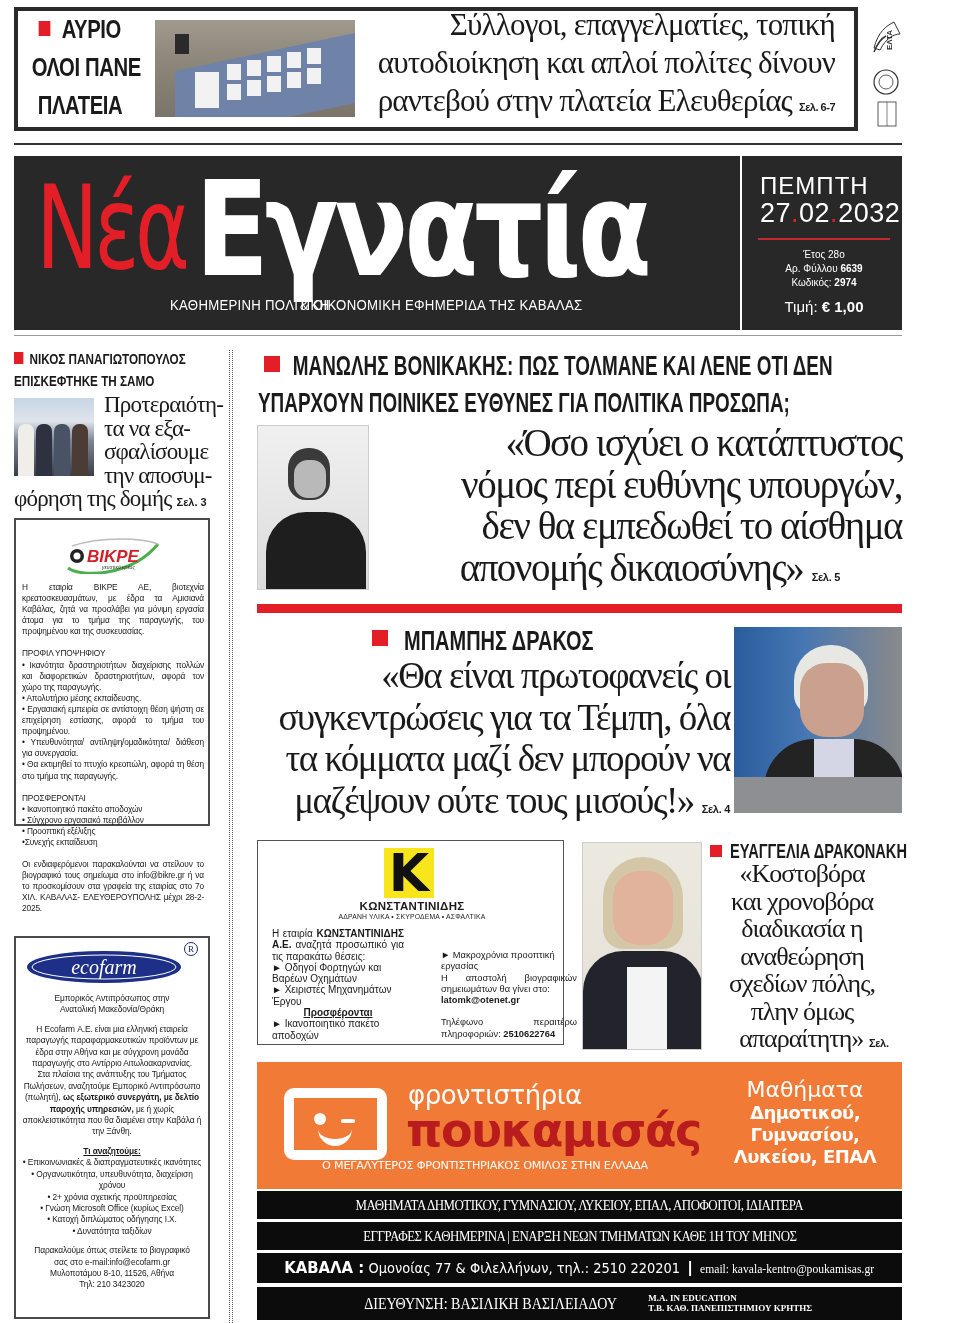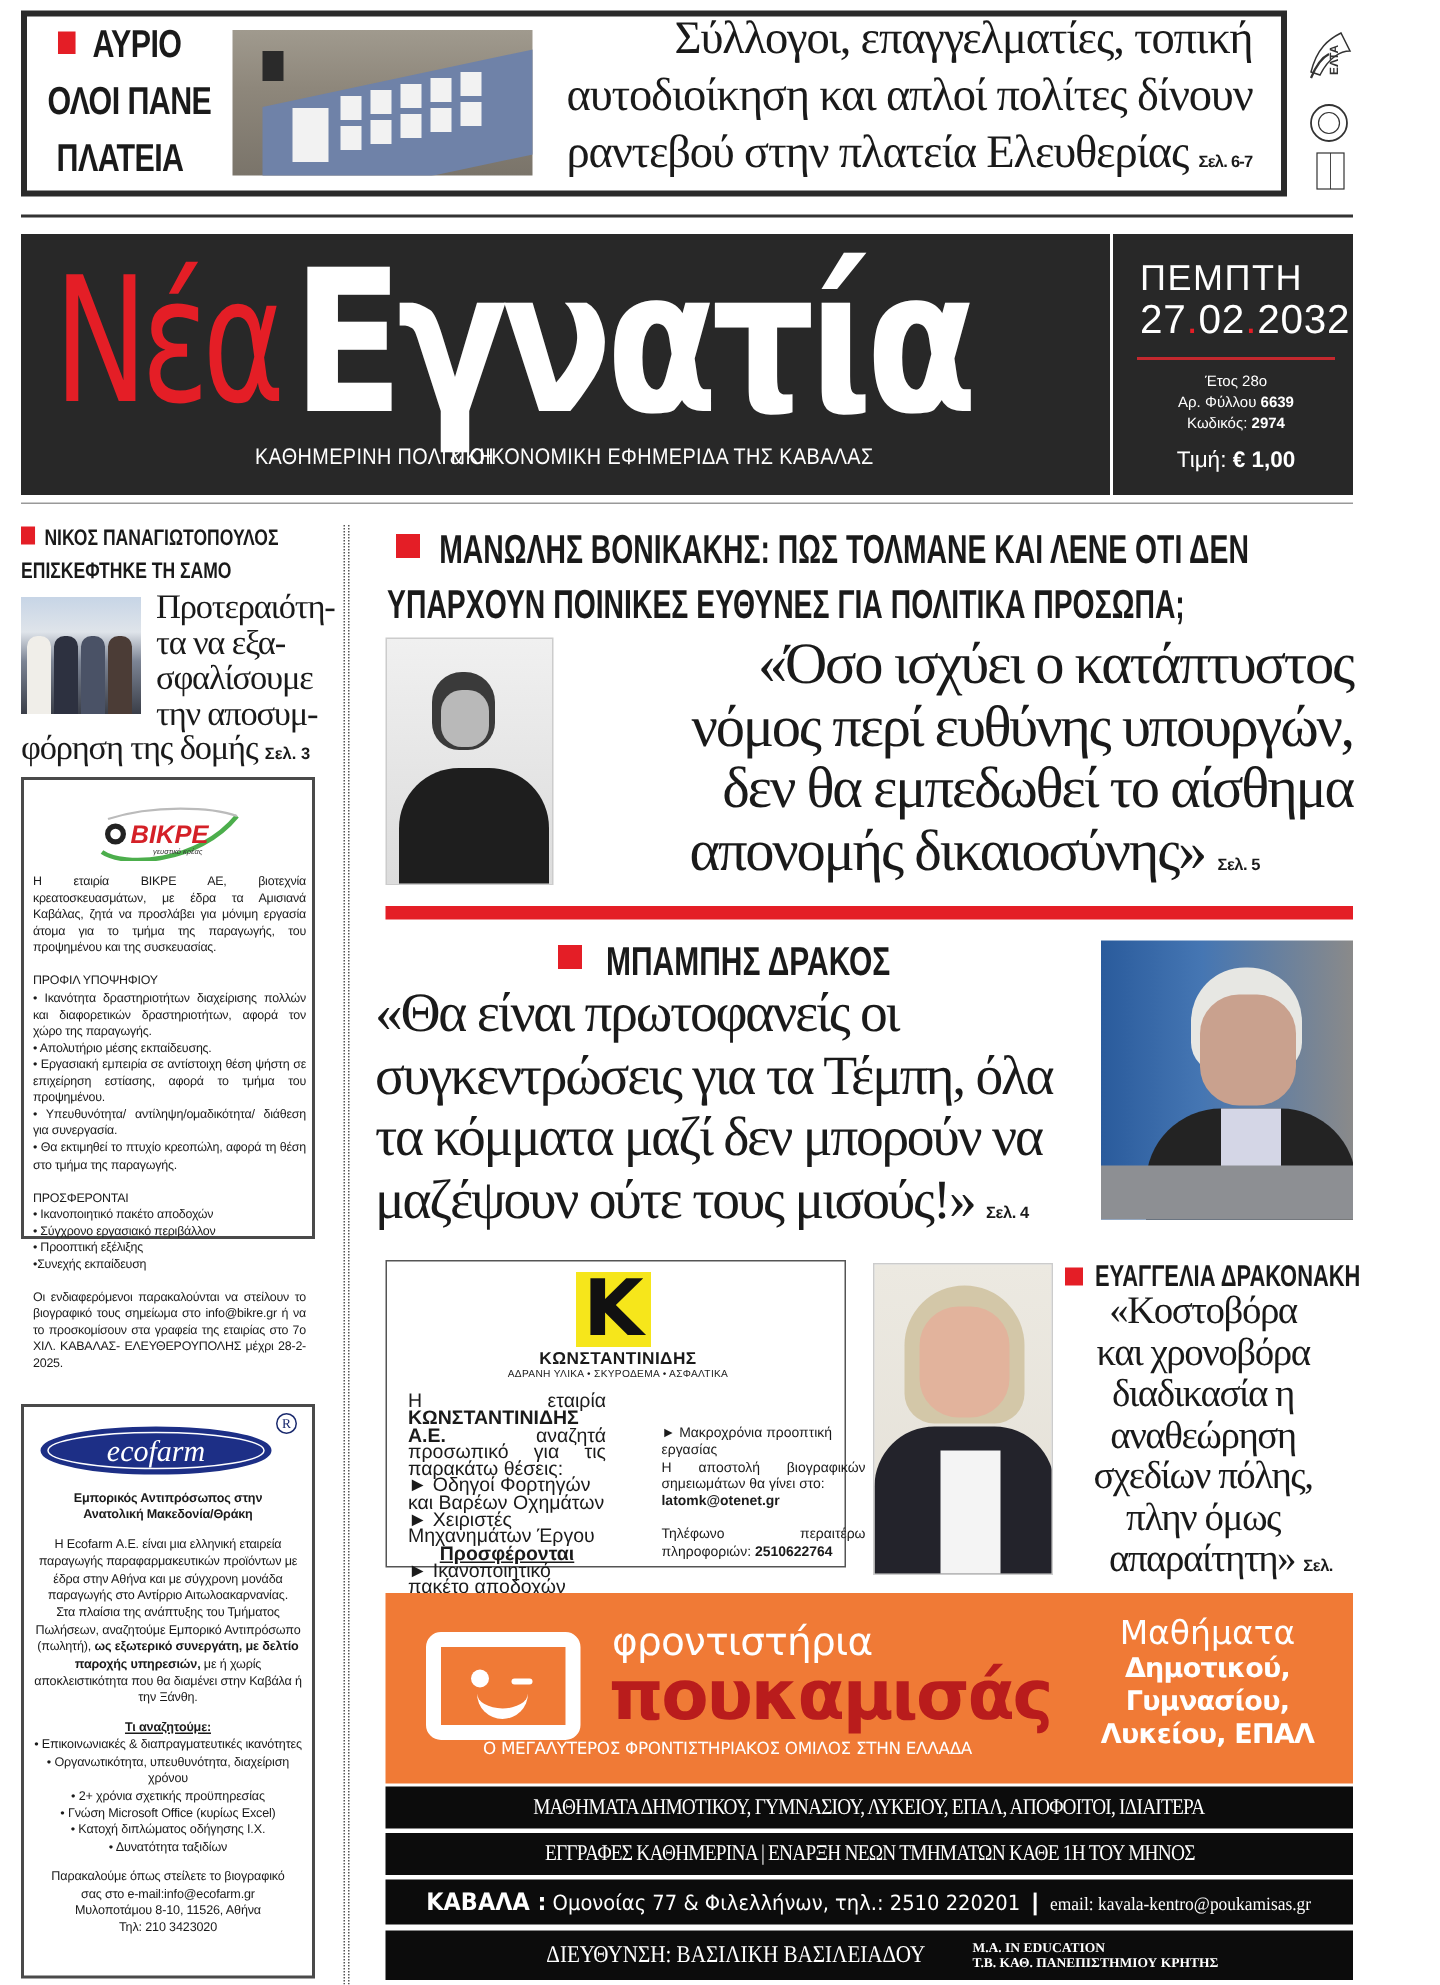--- a/index.html
+++ b/index.html
@@ -53,54 +53,54 @@
   #vikre-ad { left: 14px; top: 518px; width: 196px; height: 308px; }
   #vikre-logo { left: 62px; top: 538px; width: 100px; height: 36px; }
   #vikre-text { left: 22px; top: 582px; width: 182px; font-size: 8.3px; line-height: 11.1px; text-align: justify; letter-spacing: -0.15px; }
   #vikre-text p { margin-bottom: 11px; }
   #vikre-text p.tight { margin-bottom: 0; }
 
   #ecofarm-ad { left: 14px; top: 936px; width: 196px; height: 383px; }
   #ecofarm-logo { left: 24px; top: 950px; width: 160px; height: 34px; }
   #ecofarm-reg { left: 184px; top: 942px; width: 14px; height: 14px; border: 1px solid #1a2a6e; border-radius: 50%; font-family:"Liberation Serif",serif; font-size: 9px; line-height: 12px; text-align: center; color: #1a2a6e; }
   #ecofarm-text { left: 20px; top: 993px; width: 184px; font-size: 8.4px; line-height: 11.4px; text-align: center; letter-spacing: -0.1px; }
-  #ecofarm-text .h { font-weight: bold; }
+  #ecofarm-text .h { font-weight: normal; }
   #ecofarm-text .u { font-weight: bold; text-decoration: underline; }
   #ecofarm-text .gap { height: 8px; }
 
   
   #story1-kicker { left: 262px; top: 348px; width: 640px; font-weight: bold; font-size: 27px; line-height: 37px; white-space: nowrap; }
   #story1-kicker .ln { display:block; transform: scaleX(0.72); transform-origin: left top; }
   #s1-sq { left: 264px; top: 356px; width: 16px; height: 16px; }
   #story1-photo { left: 257px; top: 425px; width: 112px; height: 165px; background: linear-gradient(180deg,#f0f0f0 0%,#dcdcdc 100%); border: 1px solid #ccc; overflow: hidden; }
   #story1-photo .head { position:absolute; left: 30px; top: 22px; width: 42px; height: 52px; background:#3a3a3a; border-radius: 20px 20px 18px 18px; }
   #story1-photo .face { position:absolute; left: 36px; top: 34px; width: 32px; height: 38px; background:#b9b9b9; border-radius: 14px; }
   #story1-photo .body { position:absolute; left: 8px; top: 86px; width: 100px; height: 90px; background:#1e1e1e; border-radius: 40px 40px 0 0; }
   #story1-quote { left: 372px; top: 422px; width: 530px; text-align: right; font-family:"Liberation Serif",serif; font-size: 39px; line-height: 41.5px; letter-spacing: -1.5px; }
   #story1-quote .sel { font-family:"Liberation Sans",sans-serif; font-weight: bold; font-size: 11px; letter-spacing: -0.3px; }
   #red-bar { left: 257px; top: 604px; width: 645px; height: 9px; background: #e41e26; }
 
   #story2-kicker { left: 372px; top: 624px; font-weight: bold; font-size: 27px; line-height: 34px; white-space:nowrap; transform: scaleX(0.74); transform-origin: left top; }
   #s2-sq { left: 372px; top: 630px; width: 16px; height: 16px; }
-  #story2-quote { left: 250px; top: 655px; width: 480px; text-align: left; font-family:"Liberation Serif",serif; font-size: 37px; line-height: 41.5px; letter-spacing: -1.5px; }
+  #story2-quote { left: 250px; top: 655px; width: 480px; text-align: right; font-family:"Liberation Serif",serif; font-size: 37px; line-height: 41.5px; letter-spacing: -1.5px; }
   #story2-quote .sel { font-family:"Liberation Sans",sans-serif; font-weight: bold; font-size: 11px; letter-spacing: -0.3px; }
   #story2-photo { left: 734px; top: 627px; width: 168px; height: 186px; background: linear-gradient(90deg,#2a5b9c 0%,#4576b3 40%,#8a8a8a 100%); overflow: hidden; }
   #story2-photo .hair { position:absolute; left: 60px; top: 18px; width: 74px; height: 70px; background:#e7e7e3; border-radius: 36px 36px 20px 20px; }
   #story2-photo .face { position:absolute; left: 66px; top: 36px; width: 64px; height: 74px; background:#c9a18e; border-radius: 26px; }
   #story2-photo .body { position:absolute; left: 30px; top: 112px; width: 140px; height: 80px; background:#232323; border-radius: 50px 50px 0 0; }
   #story2-photo .shirt { position:absolute; left: 80px; top: 112px; width: 40px; height: 70px; background:#d4d6e6; }
   #story2-photo .podium { position:absolute; left: 0; top: 150px; width: 168px; height: 36px; background:#8d8f93; }
 
   
   #konst-ad { left: 257px; top: 840px; width: 307px; height: 205px; border: 1.5px solid #555; }
   #konst-logo { left: 384px; top: 848px; width: 50px; height: 50px; background: #f6e61b; }
   #konst-logo span { position:absolute; left: 0; top: -4px; width: 50px; text-align:center; font-weight:bold; font-size: 52px; line-height: 58px; color:#111; font-family:"DejaVu Sans",sans-serif; }
   #konst-name { left: 262px; top: 900px; width: 300px; text-align: center; font-weight: bold; font-size: 11.5px; letter-spacing: 0.3px; }
   #konst-sub { left: 262px; top: 913px; width: 300px; text-align: center; font-size: 6.8px; letter-spacing: 0.2px; }
-  #konst-col1 { left: 272px; top: 928px; width: 132px; font-size: 13px; line-height: 11.3px; }
+  #konst-col1 { left: 272px; top: 928px; width: 132px; font-size: 10px; line-height: 11.3px; }
   #konst-col2 { left: 441px; top: 928px; width: 136px; font-size: 9.3px; line-height: 11.3px; margin-top: 22px; }
   .just { text-align: justify; }
   .center-u { text-align: center; font-weight: bold; text-decoration: underline; }
 
   
   #story3-photo { left: 582px; top: 842px; width: 120px; height: 208px; background: linear-gradient(180deg,#ece9e1 0%,#e4e0d7 100%); border: 1px solid #ccc; overflow: hidden; }
   #story3-photo .hair { position:absolute; left: 20px; top: 14px; width: 80px; height: 92px; background:#d3c7a8; border-radius: 40px 40px 20px 20px; }
   #story3-photo .face { position:absolute; left: 30px; top: 28px; width: 60px; height: 74px; background:#e2b39c; border-radius: 26px; }
   #story3-photo .body { position:absolute; left: 0; top: 108px; width: 120px; height: 110px; background:#23232b; border-radius: 40px 40px 0 0; }
   #story3-photo .shirt { position:absolute; left: 44px; top: 124px; width: 40px; height: 90px; background:#f4f4f4; }

